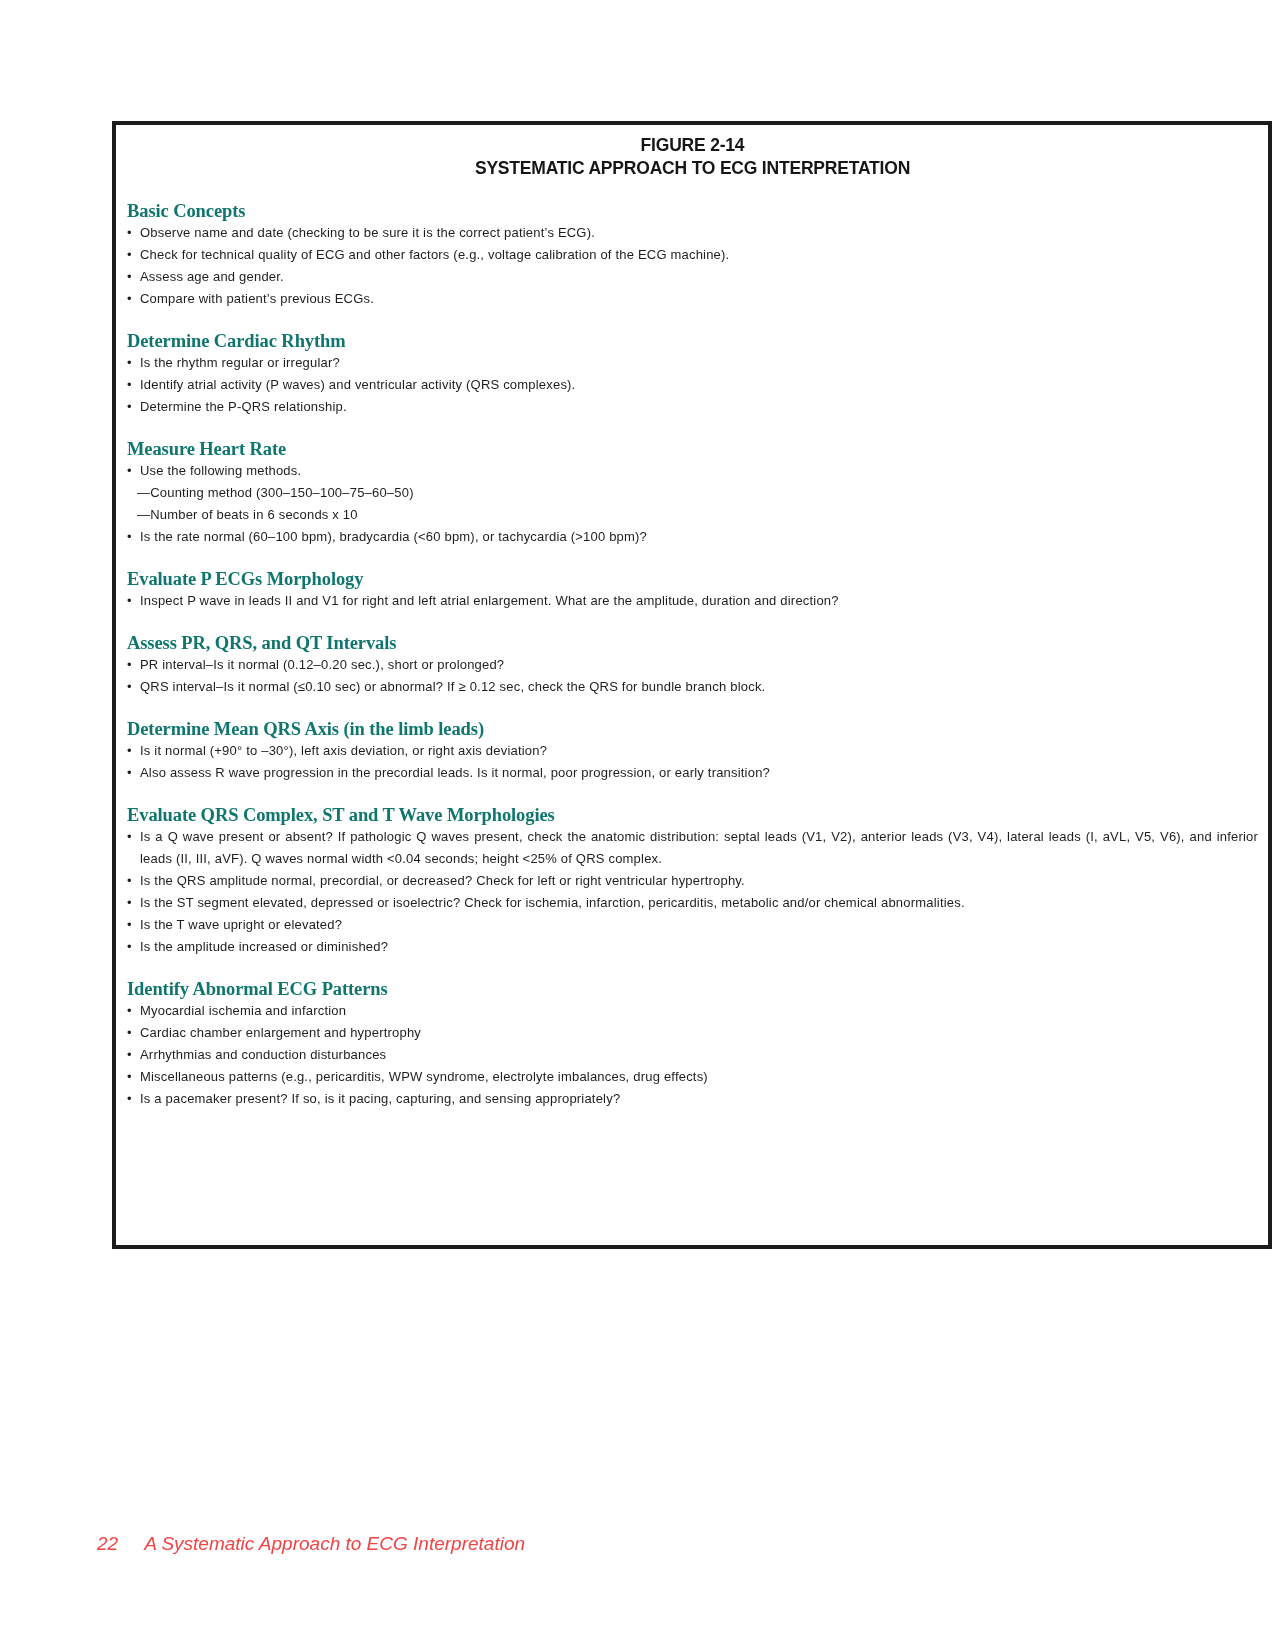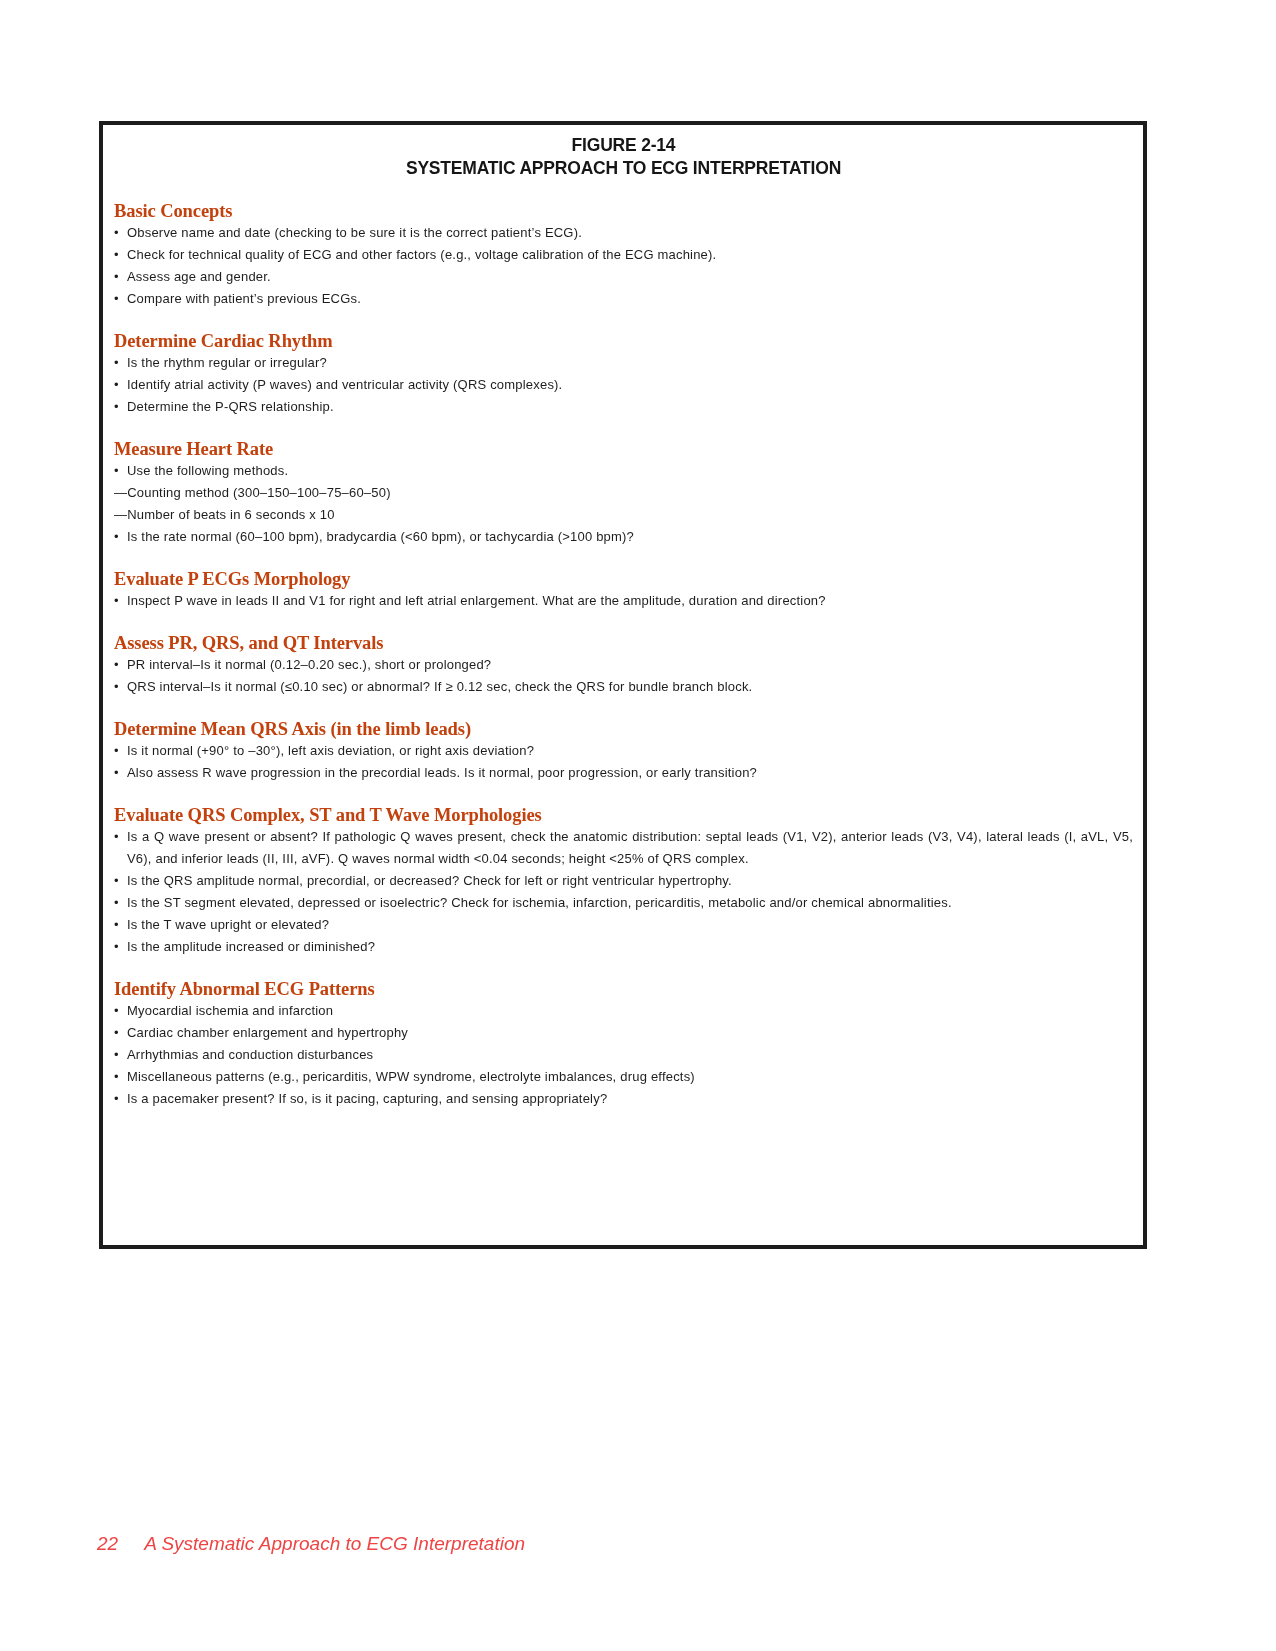--- a/index.html
+++ b/index.html
@@ -10,23 +10,23 @@
   body {
     width: 1276px;
     height: 1651px;
     position: relative;
     font-family: "Liberation Sans", sans-serif;
     color: #1e1e1e;
     -webkit-font-smoothing: antialiased;
   }
   .figure-box {
     position: absolute;
-    left: 99px;
+    left: 112px;
     top: 121px;
-    width: 1048px;
+    width: 1160px;
     height: 1128px;
     box-sizing: border-box;
     border: 4px solid #1c1c1c;
     padding: 9px 10px 0 11px;
     background: #ffffff;
   }
   .figure-header {
     text-align: center;
     margin-bottom: 19px;
   }
@@ -37,38 +37,39 @@
     letter-spacing: -0.2px;
     color: #161616;
   }
   .section { margin-top: 20px; }
   .section-heading {
     font-family: "Liberation Serif", serif;
     font-weight: 700;
     font-size: 18.5px;
     line-height: 22px;
     margin: 0;
-    color: #c2410c;
+    color: #0f766e;
     letter-spacing: -0.1px;
   }
   .item {
     margin: 0;
     font-size: 13px;
     line-height: 22px;
     letter-spacing: 0.2px;
     text-align: justify;
     padding-left: 13px;
   }
   .item .marker {
     display: inline-block;
     width: 13px;
     margin-left: -13px;
   }
   .item.sub {
     padding-left: 0;
+    margin-left: 10px;
     text-align: left;
   }
   .item.sub .marker {
     display: inline;
     width: auto;
     margin-left: 0;
   }
   .page-footer {
     position: absolute;
     left: 97px;

